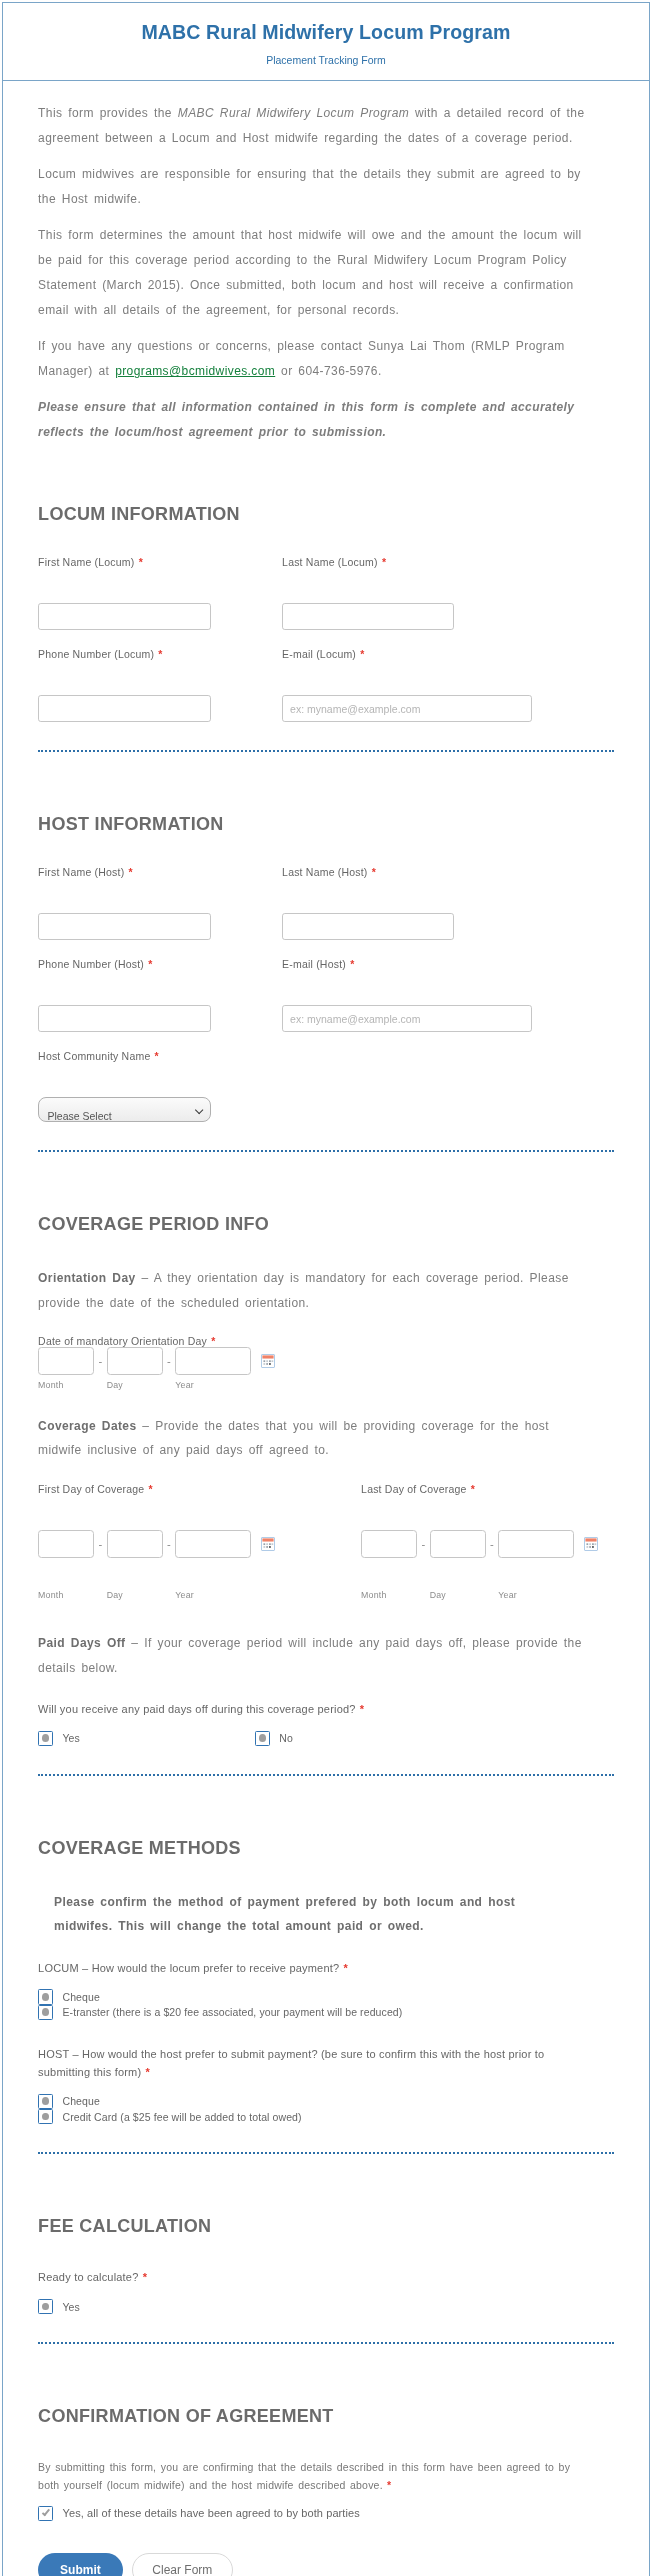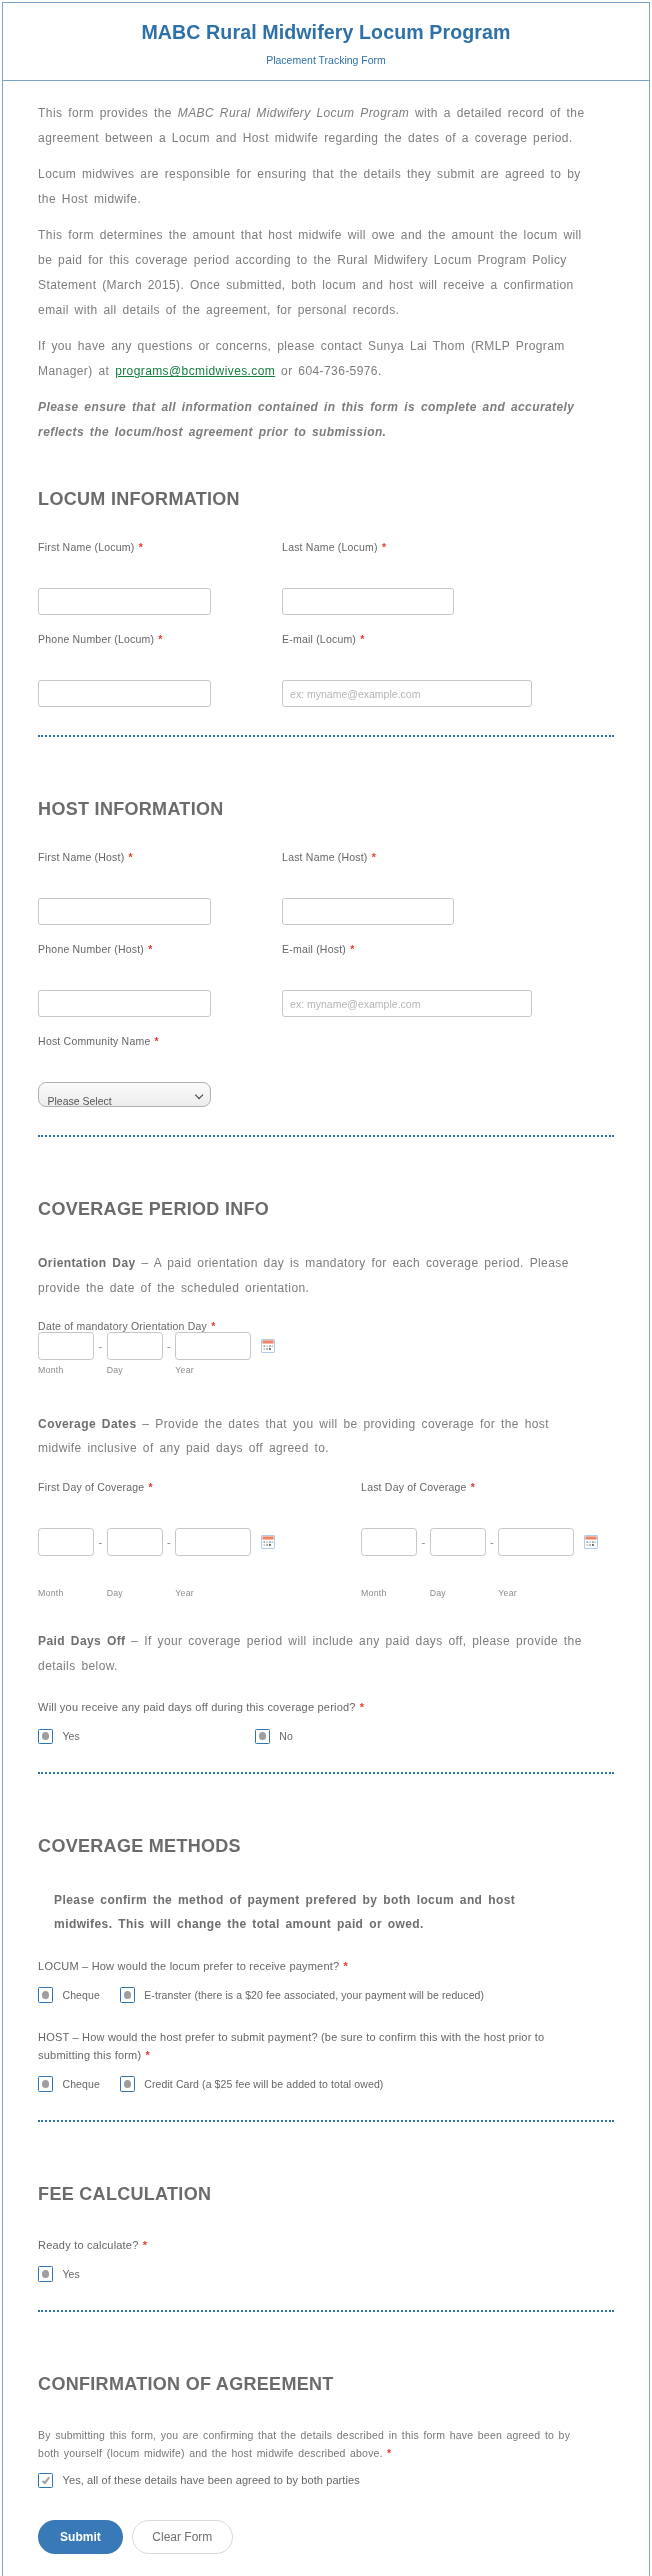--- a/index.html
+++ b/index.html
@@ -42,21 +42,21 @@
   .bold-italic { font-weight: bold; font-style: italic; color: #767676; }
   .mail-link { color: #15803d; text-decoration: underline; cursor: pointer; }
 
   h2 {
     font-size: 18px;
     color: #6b6b6b;
     font-weight: 600;
     letter-spacing: 0.3px;
     margin: 62px 0 31px;
   }
-  .h2-first { margin-top: 44px; }
+  .h2-first { margin-top: 59px; }
 
   .row { display: flex; margin-bottom: 18px; }
   .field { display: flex; flex-direction: column; gap: 28px; }
   .field.c1 { width: 244px; }
   label {
     font-size: 10.5px;
     color: #666;
     letter-spacing: 0.2px;
     margin-bottom: 7px;
   }
@@ -101,42 +101,42 @@
     color: #7d7d7d;
     line-height: 24.5px;
     letter-spacing: 0.4px;
     word-spacing: 2.1px;
     margin: 0 0 19.6px;
     max-width: 554px;
   }
   .desc b { color: #6e6e6e; }
   .desc.strong { font-weight: bold; color: #6e6e6e; }
 
-  .dgroup { margin-bottom: 37px; }
+  .dgroup { margin-bottom: 24px; }
   .dgrid, .dsub {
     display: grid;
     grid-template-columns: 56px 12.6px 56px 12.6px 76px 24px;
     align-items: center;
   }
   .dgrid .ti { width: 100%; height: 28px; border-radius: 3.5px; padding: 0 5.6px; }
   .dash { text-align: center; color: #8a8a8a; font-size: 11.2px; }
   .cal { justify-self: end; cursor: pointer; line-height: 0; }
   .dsub { margin-top: 4.9px; }
   .dsub span { font-size: 8.8px; color: #8c8c8c; letter-spacing: 0.2px; }
   .dsub .sc1 { grid-column: 1; } .dsub .sc3 { grid-column: 3; } .dsub .sc5 { grid-column: 5; }
 
   .question {
     font-size: 11px;
     color: #666;
     letter-spacing: 0.2px;
     line-height: 18px;
     margin: 0 0 12.6px;
     max-width: 547px;
   }
-  .opts { display: flex; flex-direction: row; gap: 20px; }
+  .opts { display: flex; flex-direction: column; gap: 0; }
   .opts.inline { flex-direction: row; gap: 175px; }
   .opt { display: flex; align-items: center; gap: 9px; cursor: pointer; }
   .radio, .checkbox {
     width: 15.4px; height: 15.4px;
     border: 1.4px solid #3173b2;
     border-radius: 1.4px;
     background: #fff;
     display: flex; align-items: center; justify-content: center;
     flex: none;
   }
@@ -274,21 +274,21 @@
       <div class="selectbox">
         <span class="sel-text">Please Select</span>
         <span class="sel-arrow"></span>
       </div>
     </div>
 
     <hr class="dotted">
 
     <h2>COVERAGE PERIOD INFO</h2>
 
-    <p class="desc"><b>Orientation Day</b><span> – A paid orientation day is mandatory for each coverage period. Please provide the date of the scheduled orientation.</span></p>
+    <p class="desc"><b>Orientation Day</b><span> – A they orientation day is mandatory for each coverage period. Please provide the date of the scheduled orientation.</span></p>
 
     <div class="dgroup">
       <label><span>Date of mandatory Orientation Day</span><span class="req">*</span></label>
       <div class="dgrid">
         <input class="ti" style="">
         <span class="dash">-</span>
         <input class="ti" style="">
         <span class="dash">-</span>
         <input class="ti" style="">
         <span class="cal">

